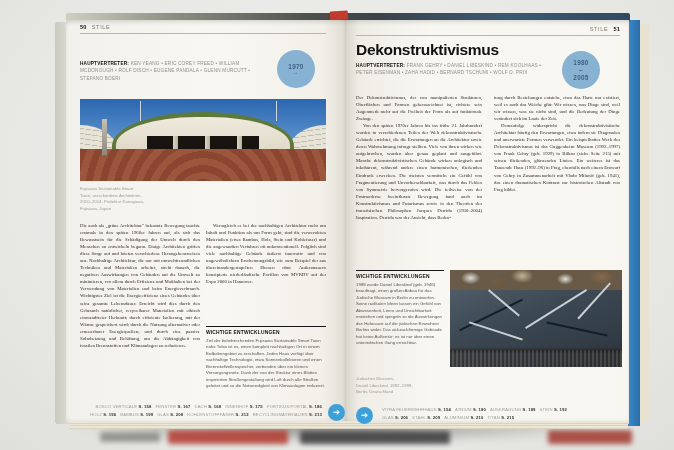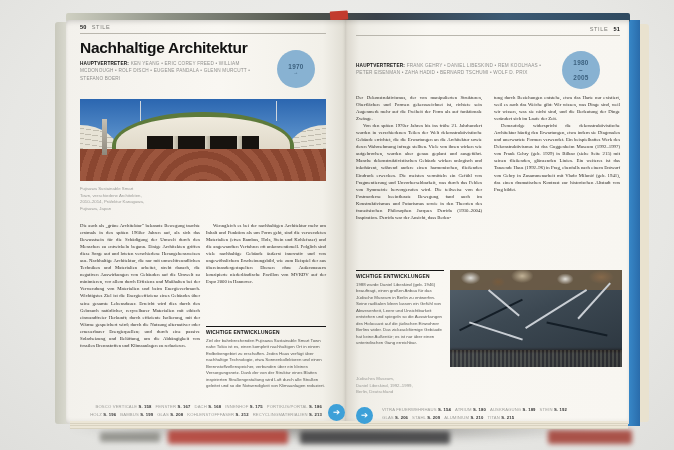--- a/index.html
+++ b/index.html
@@ -102,21 +102,20 @@
   <div class="abs page-left"></div>
   <div class="abs page-right"></div>
   <div class="abs bottom-edge"></div>
 
   <div class="abs hdr" style="left:80px;top:24px;">
     <b>50</b>
     <span style="margin-left:3px;">STILE</span>
   </div>
   <div class="abs rule" style="left:80px;top:33px;width:246px;"></div>
 
-  <div class="abs title" style="left:80px;top:40px;">Nachhaltige Architektur</div>
 
   <div class="abs reps" style="left:80px;top:60px;width:188px;">
     <b>HAUPTVERTRETER:</b>
     <span>KEN YEANG • ERIC COREY FREED • WILLIAM MCDONOUGH • ROLF DISCH • EUGENE PANDALA • GLENN MURCUTT • STEFANO BOERI</span>
   </div>
 
   <div class="abs ycircle" style="left:277px;top:50px;">
     <span>1970</span>
     <span class="yarrow">→</span>
   </div>
@@ -164,20 +163,21 @@
   <div class="abs acircle" style="left:328px;top:404px;">
     <span>➔</span>
   </div>
 
   <div class="abs hdr" style="left:420px;top:26px;width:200px;text-align:right;">
     <span>STILE</span>
     <b style="margin-left:3px;">51</b>
   </div>
   <div class="abs rule" style="left:356px;top:35px;width:264px;"></div>
 
+  <div class="abs title" style="left:356px;top:42px;">Dekonstruktivismus</div>
 
   <div class="abs reps" style="left:356px;top:62px;width:192px;">
     <b>HAUPTVERTRETER:</b>
     <span>FRANK GEHRY • DANIEL LIBESKIND • REM KOOLHAAS • PETER EISENMAN • ZAHA HADID • BERNARD TSCHUMI • WOLF D. PRIX</span>
   </div>
 
   <div class="abs ycircle" style="left:562px;top:51px;">
     <span>1980</span>
     <span>–</span>
     <span>2005</span>

